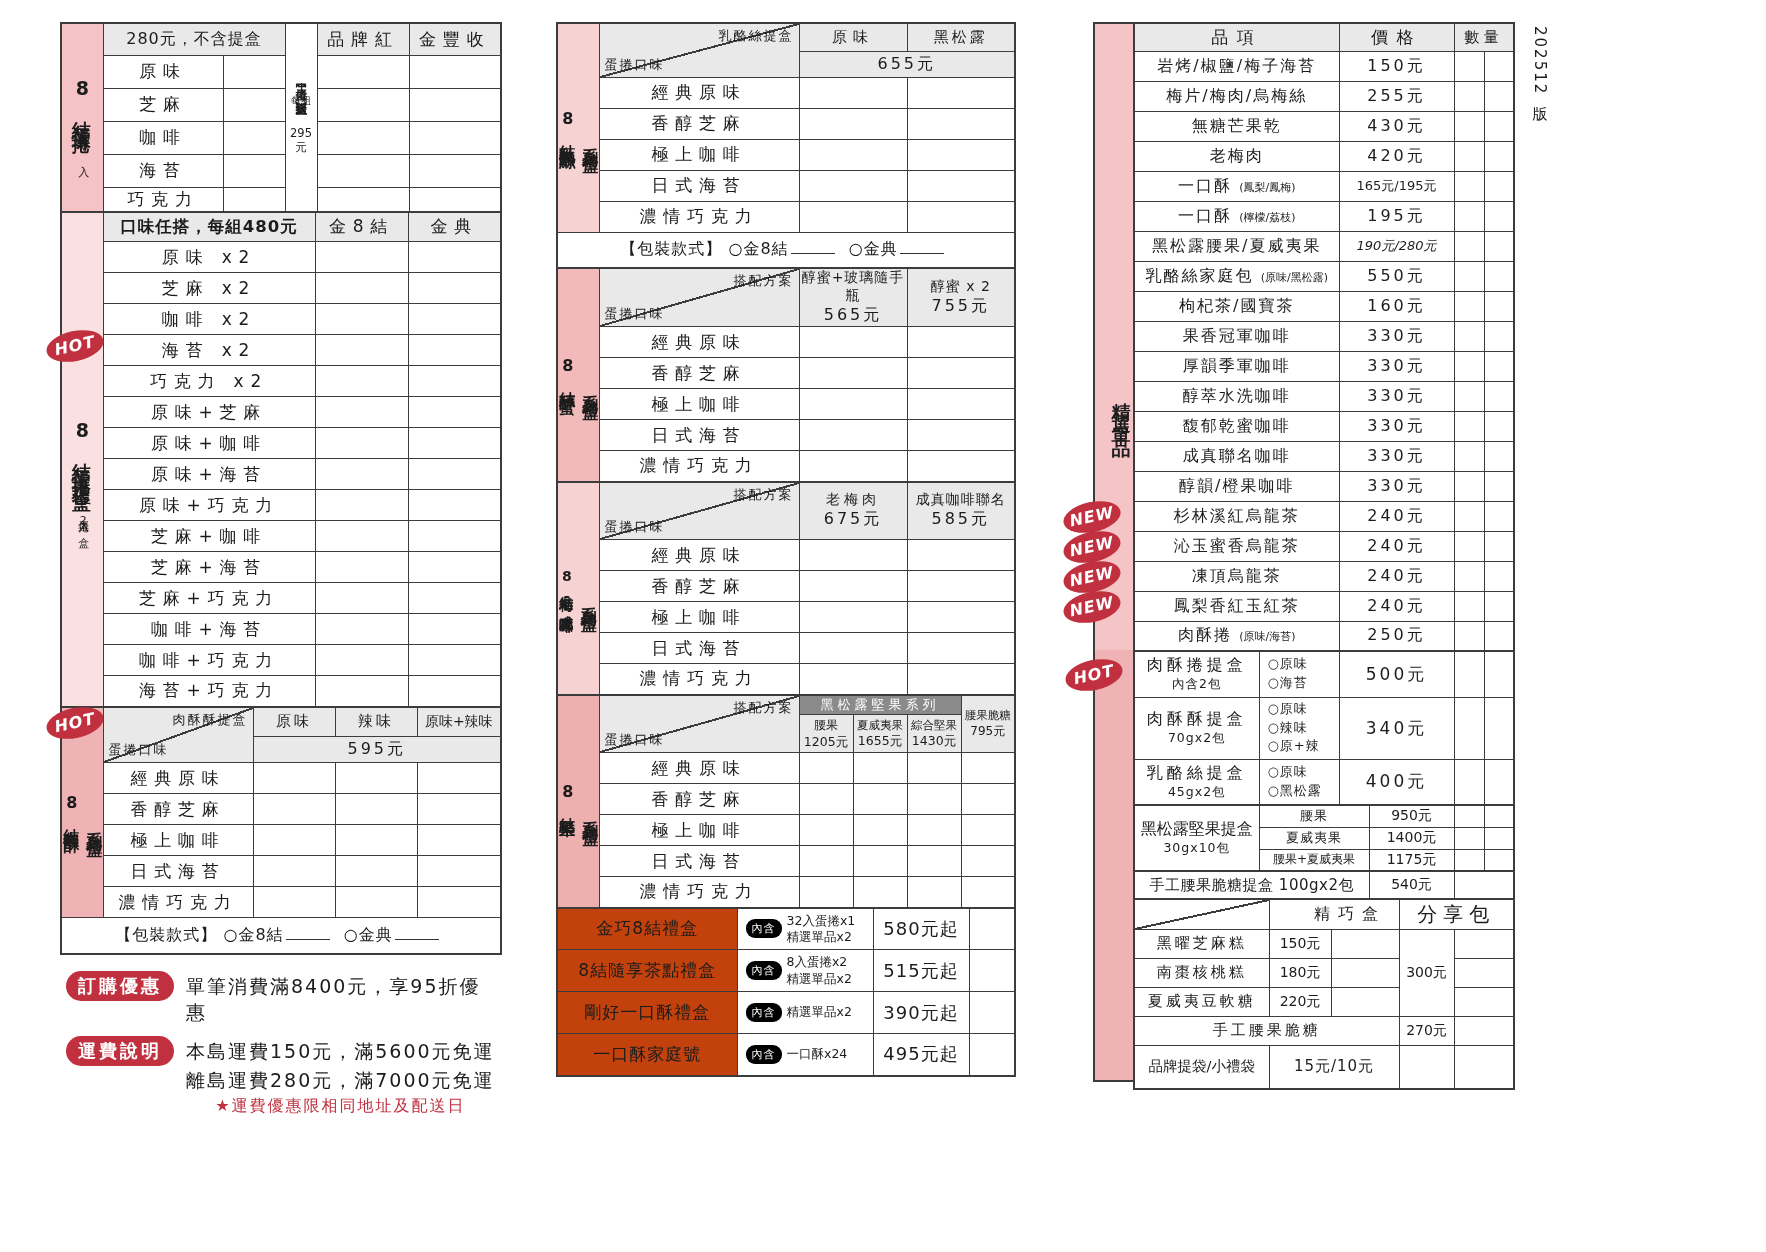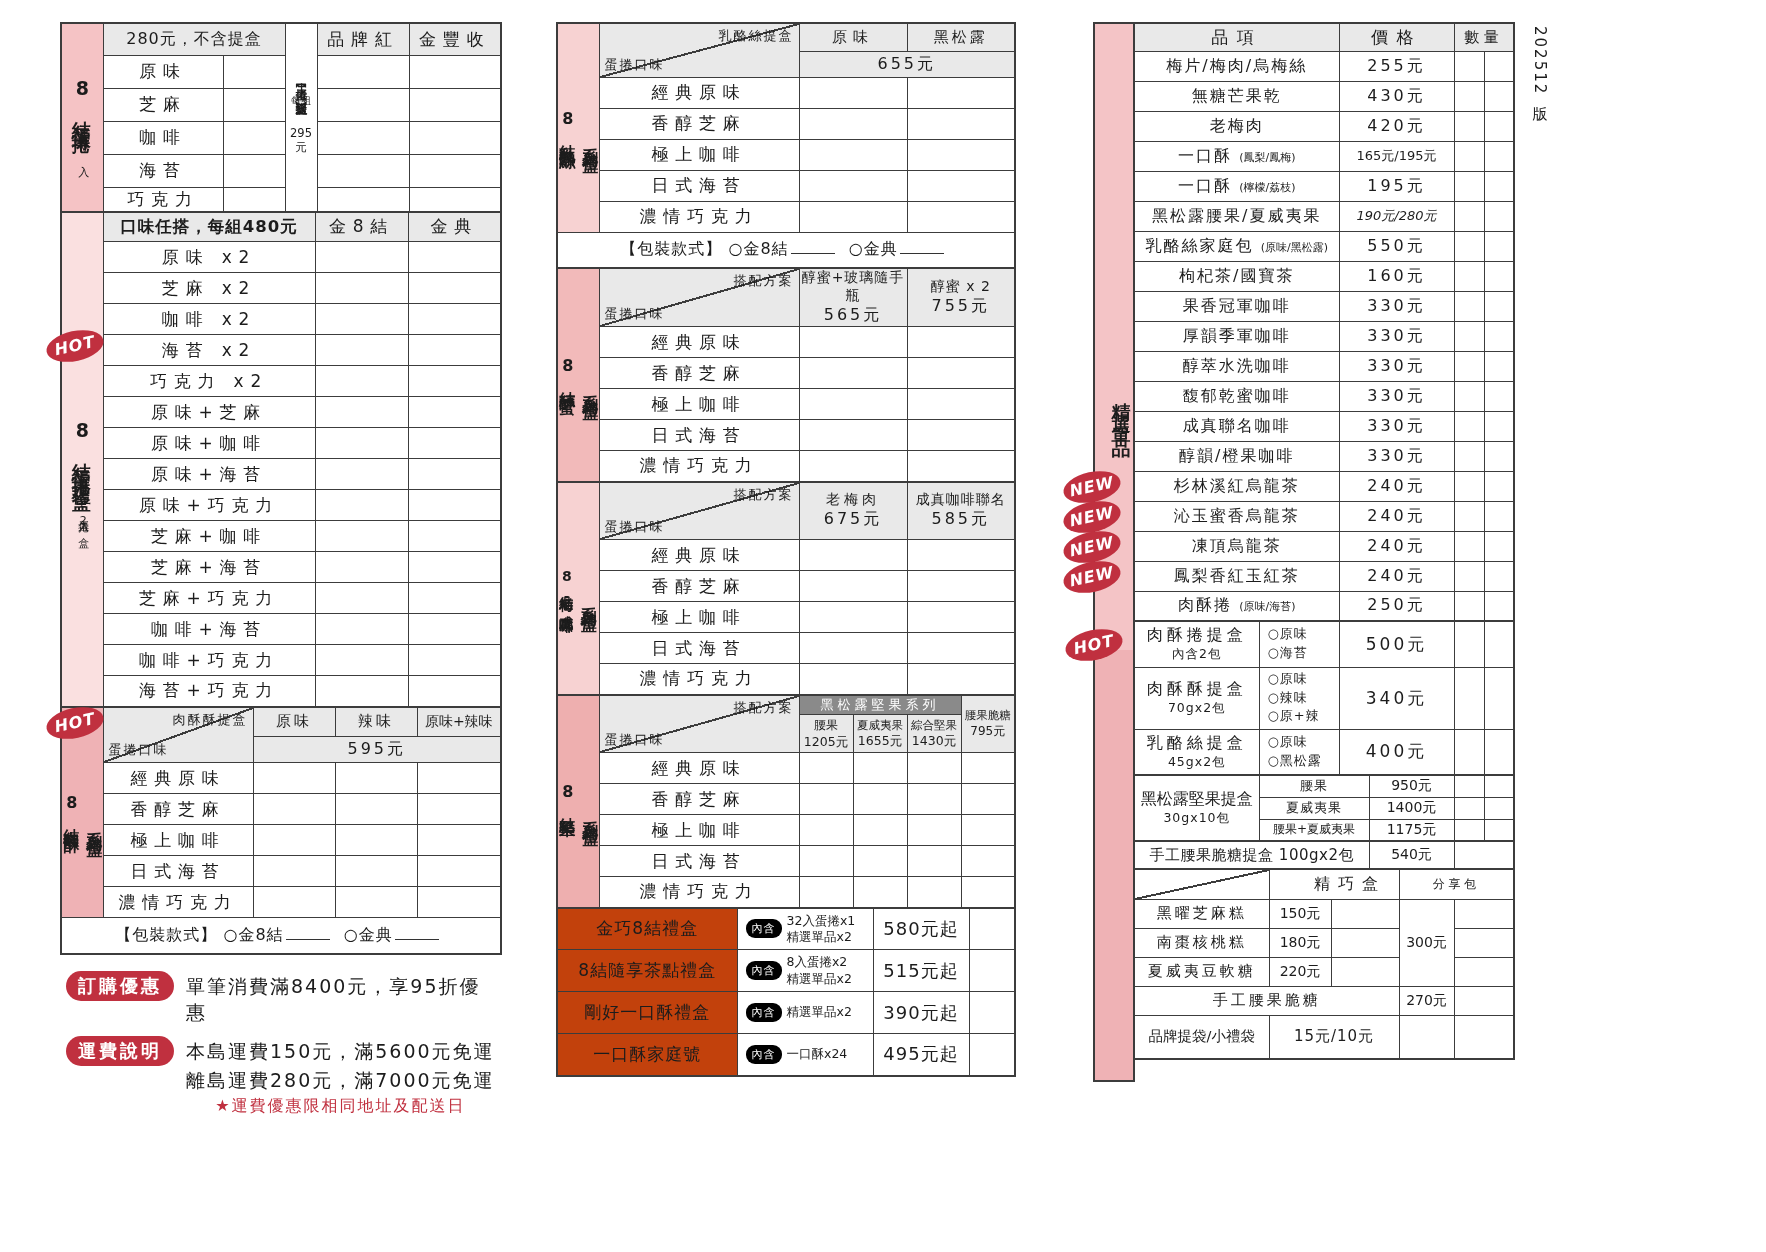--- a/index.html
+++ b/index.html
@@ -714,20 +714,30 @@
             <col style="width:30px">
             <col style="width:30px">
           </colgroup>
         <tbody>
           <tr style="height:28px;">
             <td class="hd" style="letter-spacing:0.5em;">品項</td>
             <td class="hd" style="letter-spacing:0.5em;">價格</td>
             <td class="hd" colspan="2" style="letter-spacing:0.3em; font-size:15px;">數量</td>
           </tr>
 
+            <tr style="height:30px;">
+              <td style="letter-spacing:2px; font-size:16px; white-space:nowrap;">
+                
+                <span>岩烤/椒鹽/梅子海苔</span>
+                
+              </td>
+              <td class="pr autofit" style="font-size:16px;">150元</td>
+              <td></td>
+              <td></td>
+            </tr>
 
             <tr style="height:30px;">
               <td style="letter-spacing:2px; font-size:16px; white-space:nowrap;">
                 
                 <span>梅片/梅肉/烏梅絲</span>
                 
               </td>
               <td class="pr autofit" style="font-size:16px;">255元</td>
               <td></td>
               <td></td>
@@ -1041,21 +1051,21 @@
             <col style="width:135px">
             <col style="width:62px">
             <col style="width:68px">
             <col style="width:55px">
             <col style="width:60px">
           </colgroup>
         <tbody>
           <tr style="height:30px;">
             <td class="diag-plain"></td>
             <td colspan="2" style="letter-spacing:0.5em; font-size:16px;padding-left:34px;">精巧盒</td>
-            <td colspan="2" style="letter-spacing:0.3em; font-size:12px;">分享包</td>
+            <td colspan="2" style="letter-spacing:0.3em; font-size:20px;">分享包</td>
           </tr>
           <tr style="height:29px;">
             <td class="sps" style="font-size:15px;">黑曜芝麻糕</td>
             <td style="font-size:14px;">150元</td>
             <td></td>
             <td rowspan="3" style="font-size:14px;">300元</td>
             <td></td>
           </tr>
           <tr style="height:29px;">
             <td class="sps" style="font-size:15px;">南棗核桃糕</td>

